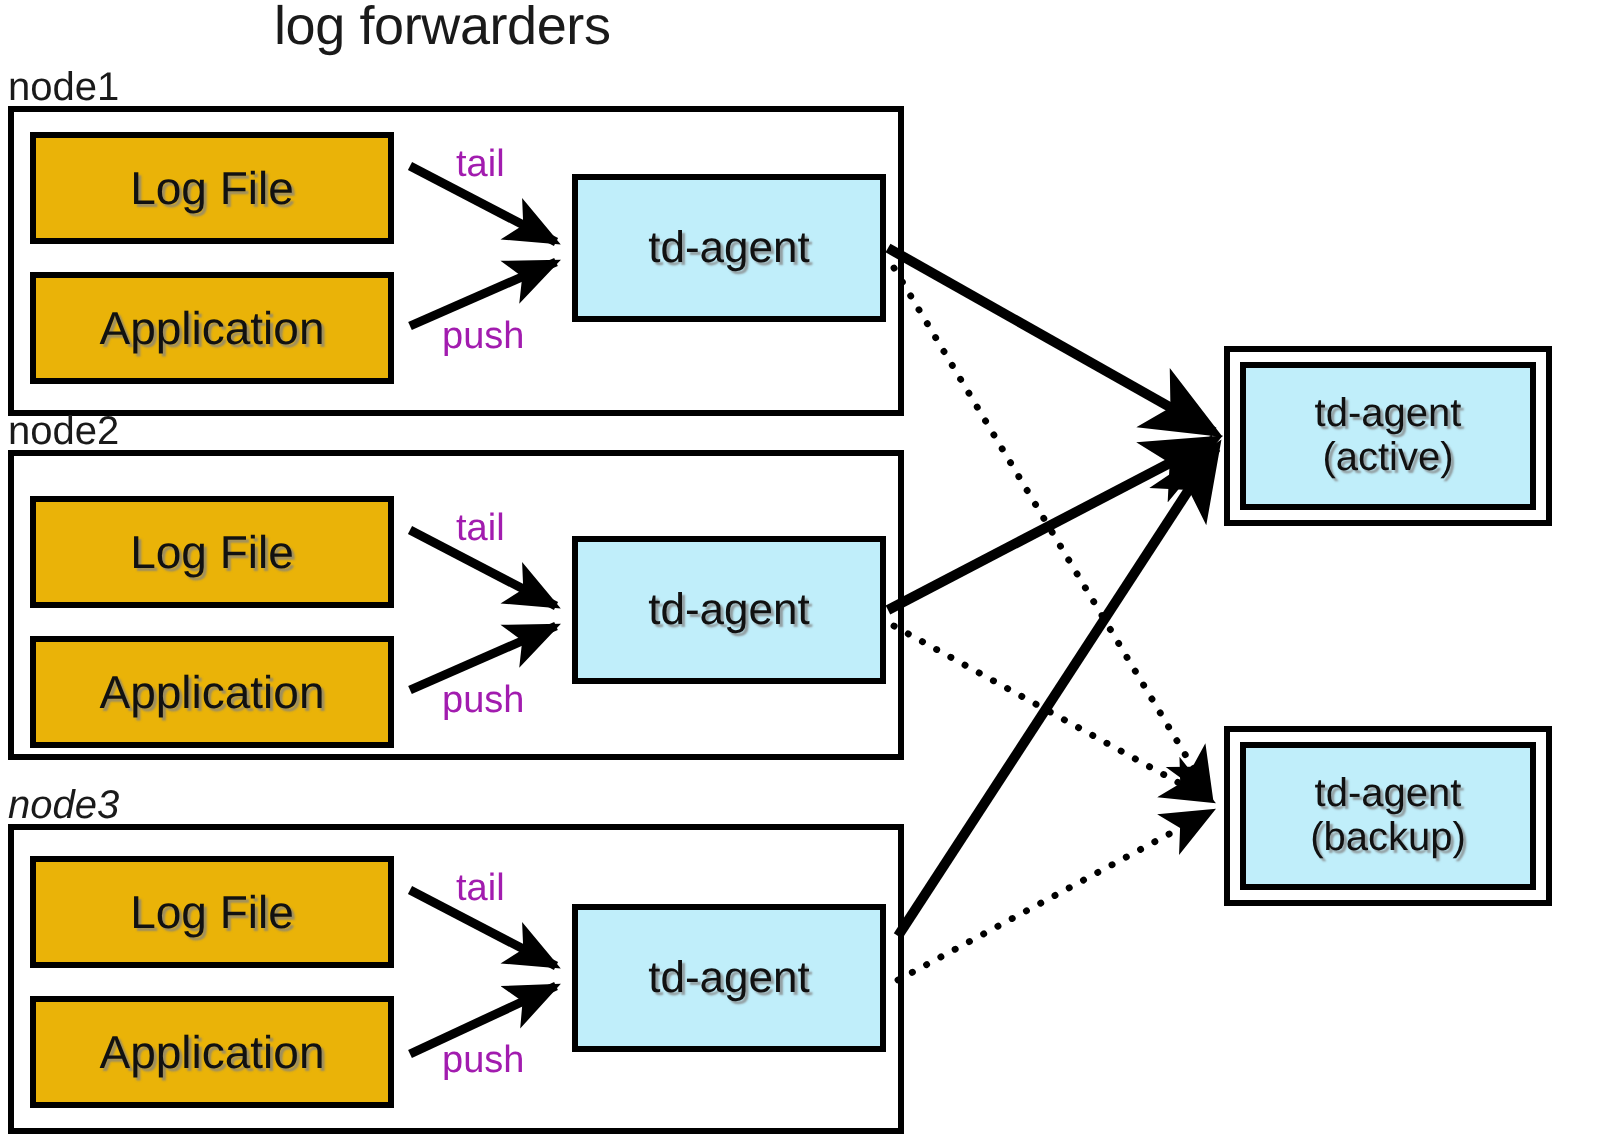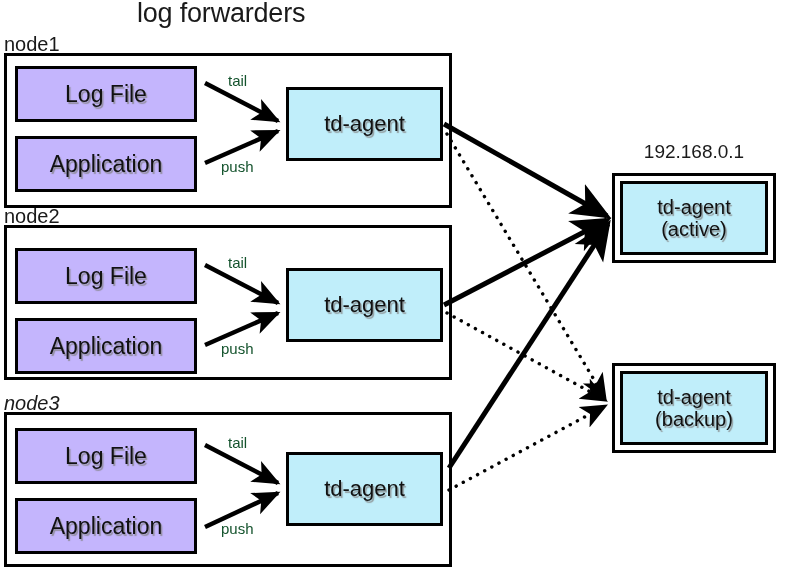--- a/index.html
+++ b/index.html
@@ -54,21 +54,21 @@
   #node-label-1 { top: 33px; }
   #node-label-2 { top: 205px; }
   #node-label-3 { top: 392px; font-style: italic; }
 
   
   .src-box {
     position: absolute;
     left: 15px;
     width: 182px;
     height: 56px;
-    background: #c4b5fd;
+    background: #eab308;
     border: 3px solid #000000;
     box-sizing: border-box;
     display: flex;
     align-items: center;
     justify-content: center;
     font-size: 23px;
     color: #111111;
     text-shadow: 1.5px 1.5px 1px rgba(130,130,130,0.75);
   }
   
@@ -142,22 +142,22 @@
     font-size: 19px;
     color: #1a1a1a;
     white-space: nowrap;
   }
   #agg-ip-active { top: 141px; }
   #agg-ip-backup { top: 331px; }
 
   
   .edge-label {
     position: absolute;
-    font-size: 15px;
-    color: #14532d;
+    font-size: 19px;
+    color: #a21caf;
     white-space: nowrap;
   }
 
   svg.overlay {
     position: absolute;
     left: 0;
     top: 0;
     width: 807px;
     height: 574px;
     pointer-events: none;
@@ -187,21 +187,20 @@
   <div class="edge-label" style="left:221px; top:340px;">push</div>
 
   <div class="node-label" id="node-label-3">node3</div>
   <div class="node-frame" id="node-frame-3"></div>
   <div class="src-box" id="src-logfile-3">Log File</div>
   <div class="src-box" id="src-app-3">Application</div>
   <div class="agent-box" id="agent-fw-3">td-agent</div>
   <div class="edge-label" style="left:228px; top:434px;">tail</div>
   <div class="edge-label" style="left:221px; top:520px;">push</div>
 
-  <div class="agg-ip" id="agg-ip-active">192.168.0.1</div>
   <div class="agg-frame" id="agg-frame-active"></div>
   <div class="agg-inner" id="agg-inner-active">
     <span>td-agent</span>
     <span>(active)</span>
   </div>
 
   <div class="agg-frame" id="agg-frame-backup"></div>
   <div class="agg-inner" id="agg-inner-backup">
     <span>td-agent</span>
     <span>(backup)</span>

